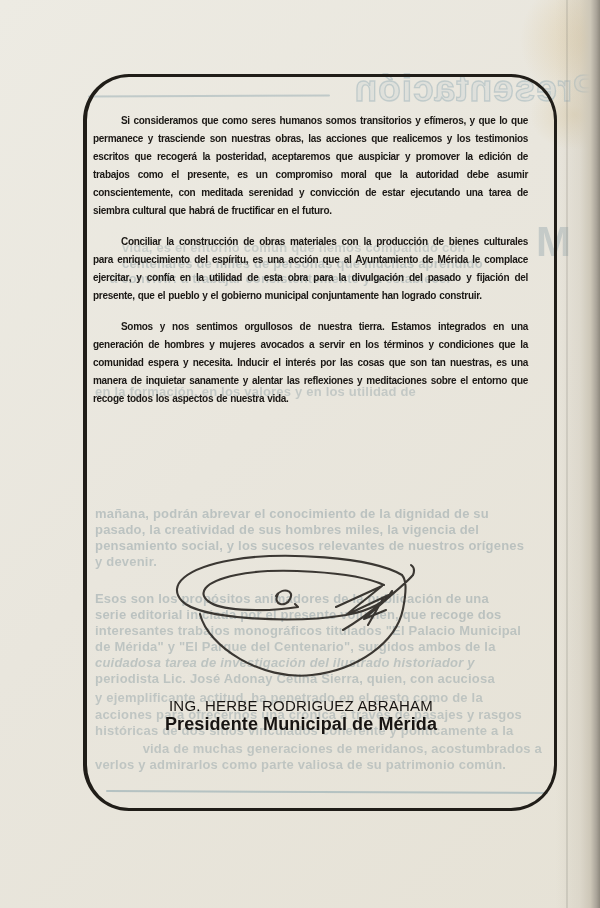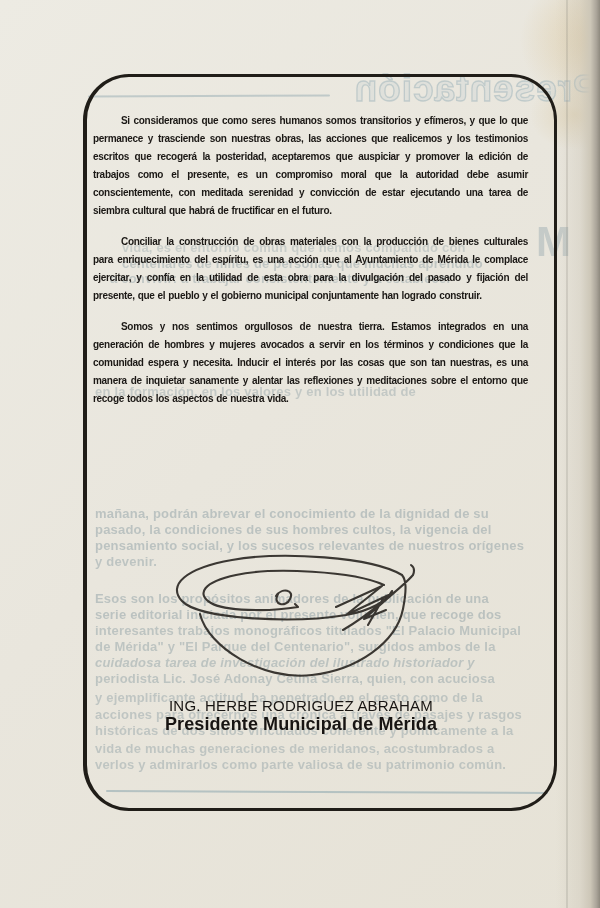--- a/index.html
+++ b/index.html
@@ -67,33 +67,33 @@
     <div class="bleed-heading">Presentación</div>
     <div class="bleed-dropcap">M</div>
     <div class="bleed-rule rule-top"></div>
     <div class="bleed-rule rule-bottom"></div>
     <div class="bleed-lines">
         <span class="bleed-line" style="top: 240px; left: 122px; width: 463px; opacity: 0.3;">vida, es el entorno común que hemos compartido con</span>
         <span class="bleed-line" style="top: 256px; left: 122px; width: 463px; opacity: 0.38;">centenares de miles de personas que muchas aprendido</span>
         <span class="bleed-line" style="top: 271px; left: 110px; width: 470px; opacity: 0.38;">a convivir: a trabajar consistentemente y a establecer</span>
         <span class="bleed-line" style="top: 384px; left: 95px; width: 462px; opacity: 0.35;">en la formación, en los valores y en los utilidad de</span>
         <span class="bleed-line" style="top: 506px; left: 95px; width: 447px; opacity: 0.42;">mañana, podrán abrevar el conocimiento de la dignidad de su</span>
-        <span class="bleed-line" style="top: 522px; left: 95px; width: 447px; opacity: 0.42;">pasado, la condiciones de sus hombres cultos, la vigencia del</span>
+        <span class="bleed-line" style="top: 522px; left: 95px; width: 447px; opacity: 0.42;">pasado, la creatividad de sus hombres miles, la vigencia del</span>
         <span class="bleed-line" style="top: 538px; left: 95px; width: 447px; opacity: 0.42;">pensamiento social, y los sucesos relevantes de nuestros orígenes</span>
         <span class="bleed-line" style="top: 554px; left: 95px; width: 447px; opacity: 0.4;">y devenir.</span>
         <span class="bleed-line" style="top: 591px; left: 95px; width: 447px; opacity: 0.42;">Esos son los propósitos animadores de la publicación de una</span>
         <span class="bleed-line" style="top: 607px; left: 95px; width: 447px; opacity: 0.42;">serie editorial iniciada por el presente volumen, que recoge dos</span>
         <span class="bleed-line" style="top: 623px; left: 95px; width: 447px; opacity: 0.4;">interesantes trabajos monográficos titulados "El Palacio Municipal</span>
         <span class="bleed-line" style="top: 639px; left: 95px; width: 447px; opacity: 0.4;">de Mérida" y "El Parque del Centenario", surgidos ambos de la</span>
         <span class="bleed-line" style="top: 655px; left: 95px; width: 447px; opacity: 0.4; font-style: italic;">cuidadosa tarea de investigación del ilustrado historiador y</span>
         <span class="bleed-line" style="top: 671px; left: 95px; width: 447px; opacity: 0.4;">periodista Lic. José Adonay Cetina Sierra, quien, con acuciosa</span>
         <span class="bleed-line" style="top: 690px; left: 95px; width: 447px; opacity: 0.38;">y ejemplificante actitud, ha penetrado en el gesto como de la</span>
         <span class="bleed-line" style="top: 707px; left: 95px; width: 447px; opacity: 0.38;">acciones para ofrecernos una crónica a través de pasajes y rasgos</span>
         <span class="bleed-line" style="top: 723px; left: 95px; width: 447px; opacity: 0.38;">históricas de dos sitios vinculados coherente y políticamente a la</span>
-        <span class="bleed-line" style="top: 741px; left: 95px; width: 447px; opacity: 0.38;">vida de muchas generaciones de meridanos, acostumbrados a</span>
+        <span class="bleed-line" style="top: 741px; left: 95px; width: 447px; opacity: 0.38; text-align: right;">vida de muchas generaciones de meridanos, acostumbrados a</span>
         <span class="bleed-line" style="top: 757px; left: 95px; width: 447px; opacity: 0.38;">verlos y admirarlos como parte valiosa de su patrimonio común.</span>
       </div>
   </div>
 
   <div class="frame"></div>
 
   <div class="textblock">
     <p>Si consideramos que como seres humanos somos transitorios y efímeros, y que lo que permanece y trasciende son nuestras obras, las acciones que realicemos y los testimonios escritos que recogerá la posteridad, aceptaremos que auspiciar y promover la edición de trabajos como el presente, es un compromiso moral que la autoridad debe asumir conscientemente, con meditada serenidad y convicción de estar ejecutando una tarea de siembra cultural que habrá de fructificar en el futuro.</p>
     <p>Conciliar la construcción de obras materiales con la producción de bienes culturales para enriquecimiento del espíritu, es una acción que al Ayuntamiento de Mérida le complace ejercitar, y confía en la utilidad de esta obra para la divulgación del pasado y fijación del presente, que el pueblo y el gobierno municipal conjuntamente han logrado construir.</p>
     <p>Somos y nos sentimos orgullosos de nuestra tierra. Estamos integrados en una generación de hombres y mujeres avocados a servir en los términos y condiciones que la comunidad espera y necesita. Inducir el interés por las cosas que son tan nuestras, es una manera de inquietar sanamente y alentar las reflexiones y meditaciones sobre el entorno que recoge todos los aspectos de nuestra vida.</p>

